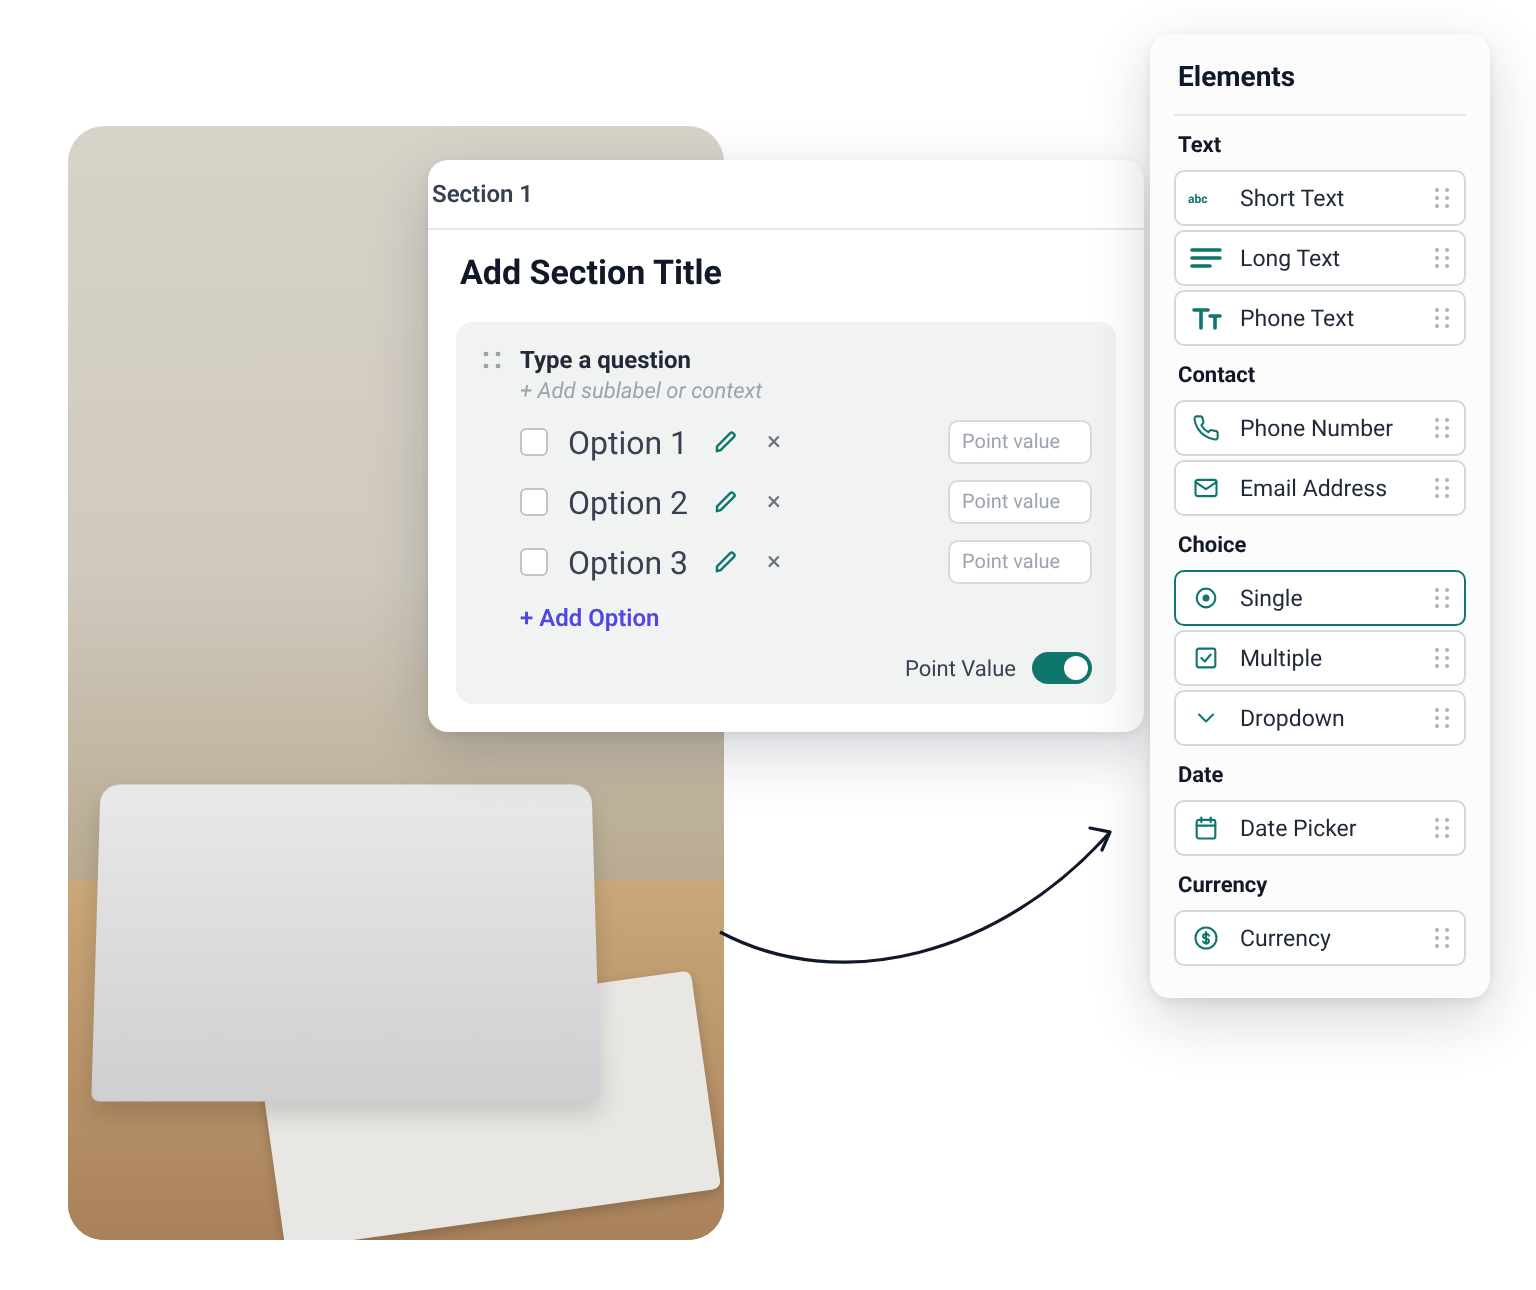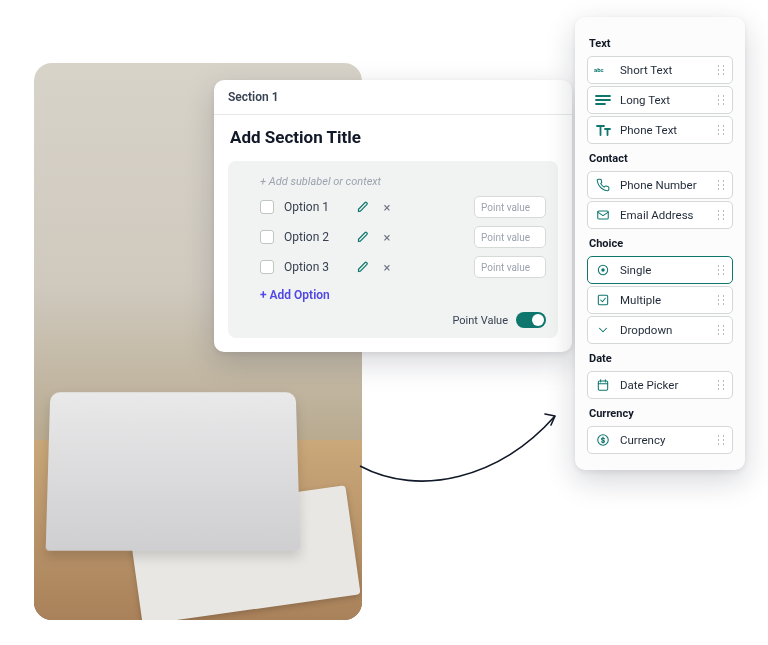--- a/index.html
+++ b/index.html
@@ -48,21 +48,21 @@
   .builder-card {
     position: absolute;
     left: 214px;
     top: 80px;
     width: 358px;
     background: #fff;
     border-radius: 10px;
     box-shadow: 0 10px 30px rgba(15,23,42,.18), 0 2px 6px rgba(15,23,42,.08);
   }
   .builder-header {
-    padding: 10px 14px;
+    padding: 10px 2px;
     border-bottom: 1px solid #e5e7eb;
     font-size: 12px;
     font-weight: 600;
     color: #374151;
   }
   .builder-title {
     padding: 12px 16px 4px 16px;
     font-size: 17px;
     font-weight: 700;
     color: #111827;
@@ -82,21 +82,21 @@
   .q-text { font-size: 12px; font-weight: 700; color:#1f2937; }
   .q-sub { font-size: 11px; color:#9ca3af; margin-left:20px; margin-top:2px;font-style:italic; }
 
   .opt-row {
     display:flex; align-items:center; gap:10px;
     margin-top:8px; margin-left:20px;
   }
   .chk {
     width:14px; height:14px; border:1.5px solid #bfc6c2; background:#fff; border-radius:3px;
   }
-  .opt-label { font-size:12px; color:#374151; width:62px; }
+  .opt-label { font-size:16px; color:#374151; width:62px; }
   .pencil {
     width:14px; height:14px; color:#0f766e; display:flex; align-items:center; justify-content:center;
   }
   .xmark { font-size:13px; color:#6b7280; width:14px; text-align:center; }
   .gap-flex { flex:1; }
   .pv-chip {
     width:72px; height:22px; border:1px solid #d7dbd8; background:#fff; border-radius:5px;
     font-size:10px; color:#9ca3af; display:flex; align-items:center; padding:0 6px;
   }
   .add-opt { font-size:12px; color:#4f46e5; font-weight:600; margin:10px 0 0 20px; }
@@ -153,20 +153,24 @@
 <div class="photo">
   <div class="desk"></div>
   <div class="newspaper"></div>
   <div class="laptop"></div>
 </div>
 
 <div class="builder-card">
   <div class="builder-header">Section 1</div>
   <div class="builder-title">Add Section Title</div>
   <div class="builder-body">
+    <div class="q-head">
+      <span class="drag-dots"></span>
+      <span class="q-text">Type a question</span>
+    </div>
     <div class="q-sub">+ Add sublabel or context</div>
 
     <div id="opts">
         <div class="opt-row">
     <span class="chk"></span>
     <span class="opt-label">Option 1</span>
     <span class="pencil">
       <svg width="12" height="12" viewBox="0 0 24 24" fill="none" stroke="currentColor" stroke-width="2.4">
               <path d="M3 21l3.6-.8L20 6.8a2 2 0 0 0 0-2.8l-.9-.9a2 2 0 0 0-2.8 0L3 16.5V21z"></path>
             </svg>
@@ -211,20 +215,21 @@
 </div>
 
 <div class="arrow-wrap">
   <svg width="220" height="120" viewBox="0 0 220 120">
     <path d="M10 78 C 70 110, 150 90, 205 28" fill="none" stroke="#111827" stroke-width="1.6"></path>
     <path d="M205 28 l -10 -2 m 10 2 l -4 9" fill="none" stroke="#111827" stroke-width="1.6" stroke-linecap="round"></path>
   </svg>
 </div>
 
 <div class="elements-panel">
+  <div class="panel-title">Elements</div>
   <div id="elgroups">
       <div class="group-label">Text</div>
       <div class="el">
       <span class="ico">
           <svg width="18" height="12" viewBox="0 0 30 14">
             <text x="0" y="11" font-size="10" fill="#0f766e" font-weight="700">abc</text>
           </svg>
         </span>
       <span class="lbl">Short Text</span>
       <span class="grip"></span>

